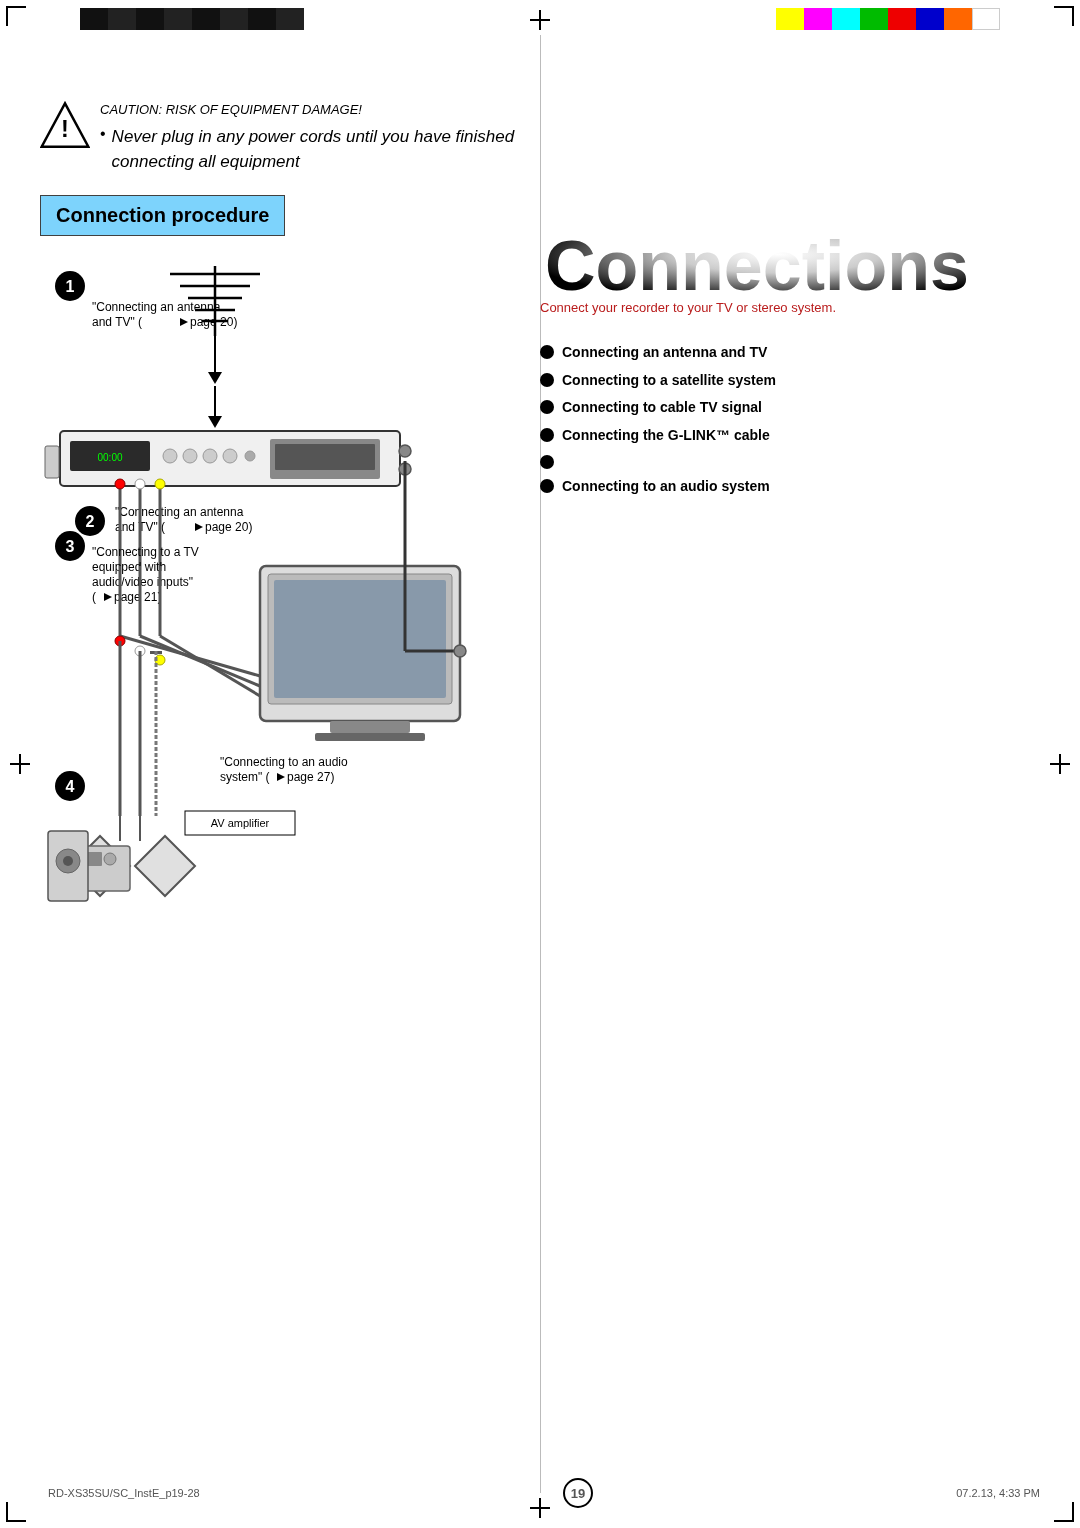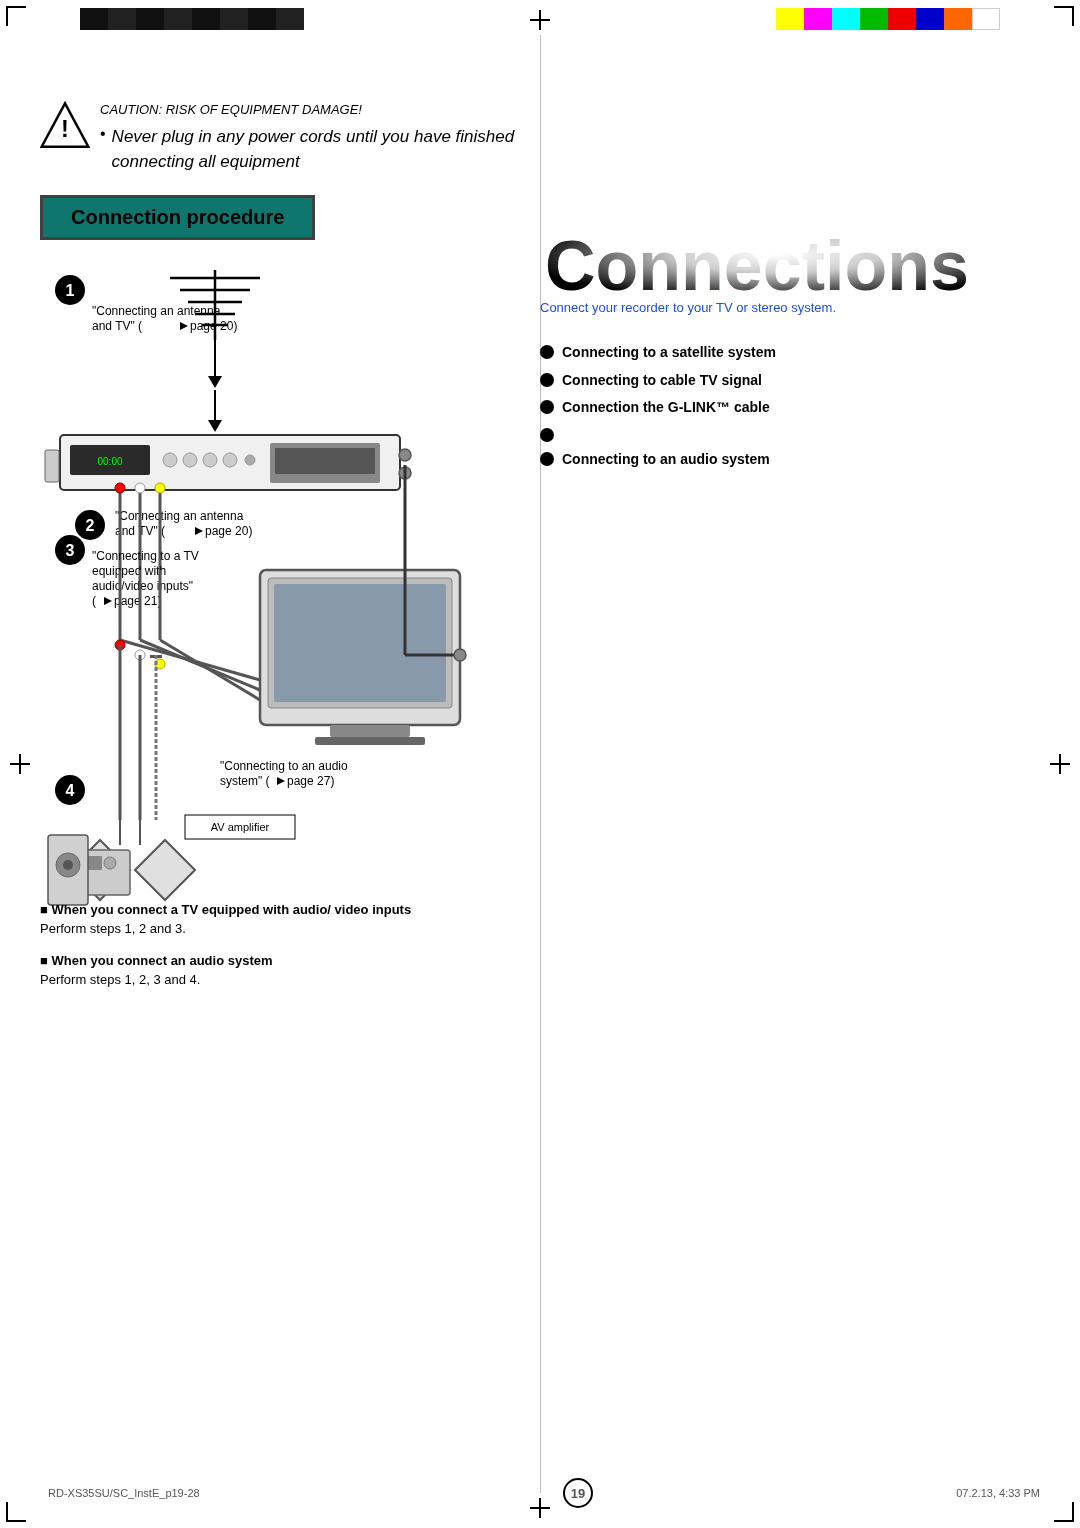--- a/index.html
+++ b/index.html
@@ -103,23 +103,23 @@
       font-style: italic;
       font-size: 13px;
     }
     .caution-subtitle {
       font-style: italic;
       font-size: 17px;
     }
 
     
     .conn-procedure-box {
-      border: 3px solid #404040;
-      background: #0f766e;
-      padding: 8px 28px;
+      border: 1px solid #404040;
+      background: #7dd3fc;
+      padding: 8px 15px;
       margin-bottom: 20px;
       display: inline-block;
     }
     .conn-procedure-title {
       font-size: 20px;
       font-weight: bold;
     }
 
     
     .bottom-notes {
@@ -131,21 +131,21 @@
       line-height: 1.5;
     }
     .note-title {
       font-weight: bold;
       font-size: 13px;
     }
 
     .connections-subtitle {
       font-size: 13px;
       margin-bottom: 28px;
-      color: #1d4ed8;
+      color: #b91c1c;
     }
 
     .bullet-list {
       list-style: none;
       padding: 0;
     }
     .bullet-list li {
       display: flex;
       align-items: flex-start;
       gap: 8px;
@@ -406,30 +406,20 @@
     <rect x="8" y="575" width="40" height="70" fill="#d0d0d0" stroke="#555" stroke-width="1.5" rx="3"></rect>
     <circle cx="28" cy="605" r="12" fill="#888" stroke="#666" stroke-width="1"></circle>
     <circle cx="28" cy="605" r="5" fill="#555"></circle>
 
     <line x1="80" y1="560" x2="80" y2="585" stroke="#555" stroke-width="2"></line>
     <line x1="100" y1="560" x2="100" y2="585" stroke="#555" stroke-width="2"></line>
 
   </svg>
 
   
-  <div class="bottom-notes" style="margin-top:-60px;">
-    <div class="note-item">
-      <div class="note-title">■ When you connect a TV equipped with audio/ video inputs</div>
-      <div>Perform steps 1, 2 and 3.</div>
-    </div>
-    <div class="note-item">
-      <div class="note-title">■ When you connect an audio system</div>
-      <div>Perform steps 1, 2, 3 and 4.</div>
-    </div>
-  </div>
 
 </div>
 
 <div class="right-panel">
 
   <div style="margin-top: 180px; position: relative; height: 80px;">
     <svg width="460" height="80" viewBox="0 0 460 80">
       <defs>
         <radialGradient id="titleGrad" cx="55%" cy="35%" r="60%">
           <stop offset="0%" stop-color="#ffffff"></stop>
@@ -439,29 +429,33 @@
       </defs>
       <text x="5" y="70" font-size="70" font-weight="bold" font-family="Arial, Helvetica, sans-serif" fill="url(#titleGrad)">Connections</text>
     </svg>
   </div>
 
   <div class="connections-subtitle">Connect your recorder to your TV or stereo system.</div>
 
   <ul class="bullet-list">
     <li>
       <div class="bullet-dot"></div>
+      <span>Connecting an antenna and TV</span>
+    </li>
+    <li>
+      <div class="bullet-dot"></div>
       <span>Connecting to a satellite system</span>
     </li>
     <li>
       <div class="bullet-dot"></div>
       <span>Connecting to cable TV signal</span>
     </li>
     <li>
       <div class="bullet-dot"></div>
-      <span>Connection the G-LINK™ cable</span>
+      <span>Connecting the G-LINK™ cable</span>
     </li>
     <li>
       <div class="bullet-dot"></div>
     </li>
     <li>
       <div class="bullet-dot"></div>
       <span>Connecting to an audio system</span>
     </li>
   </ul>
 

